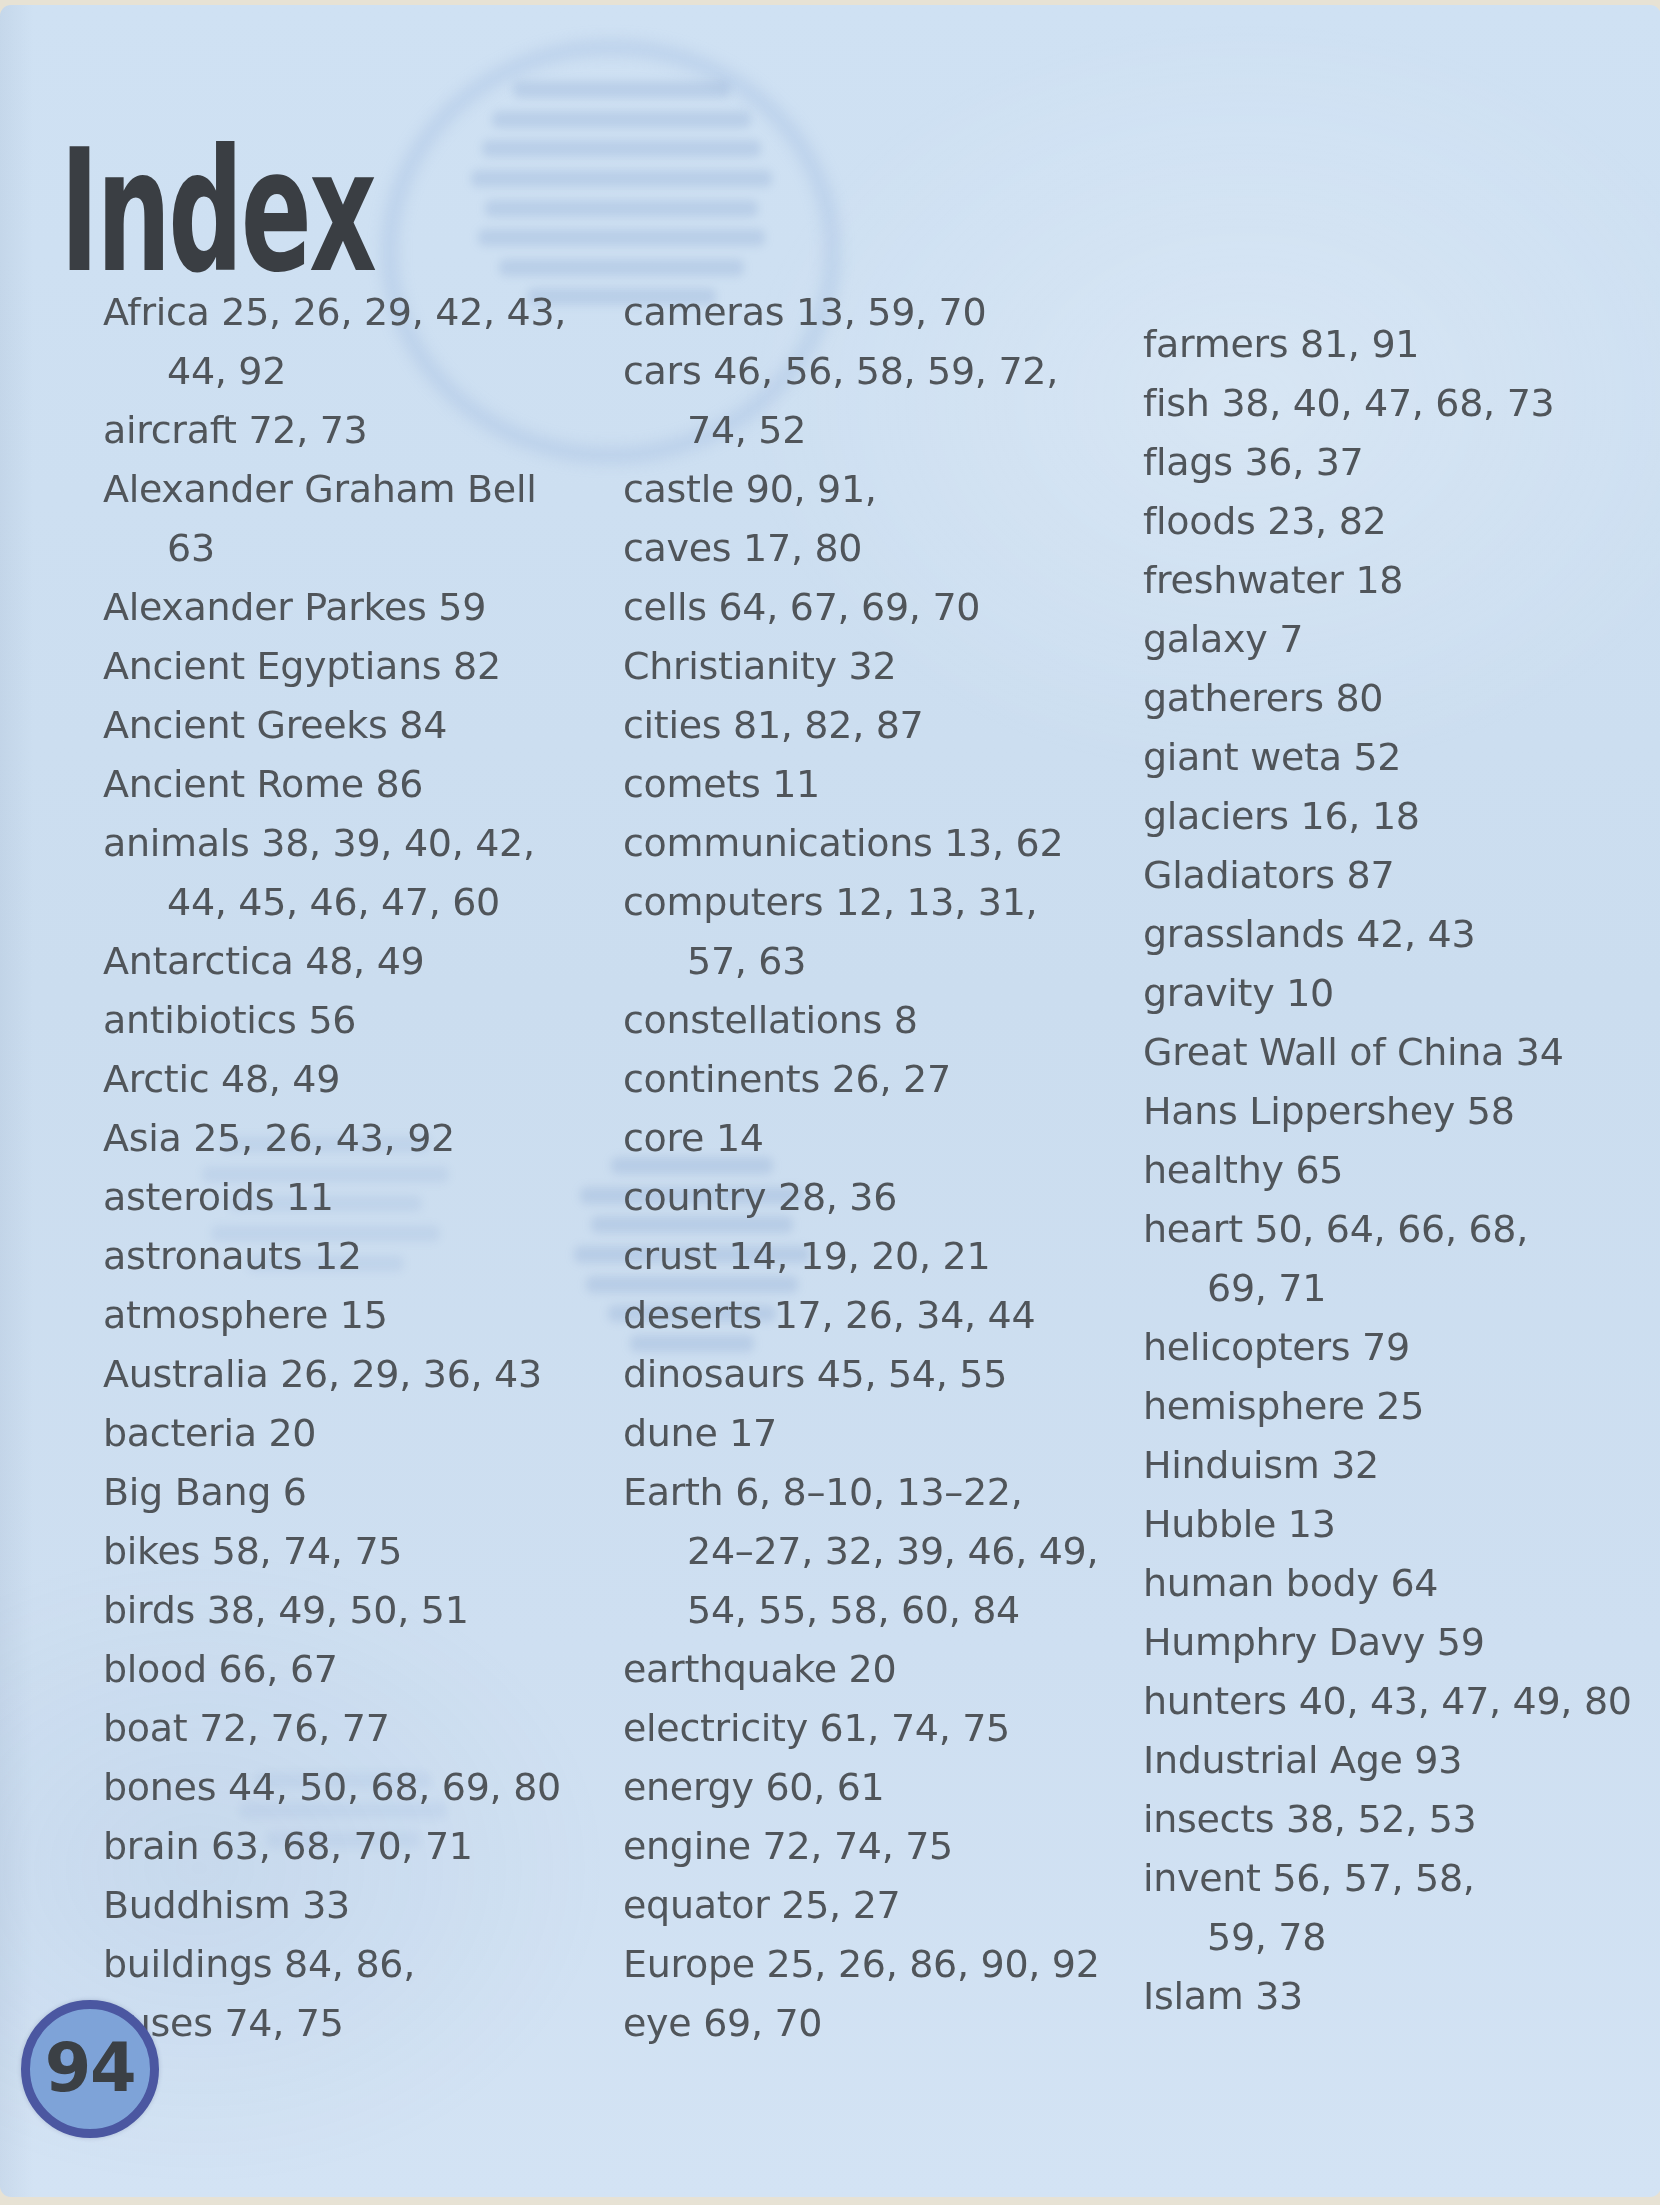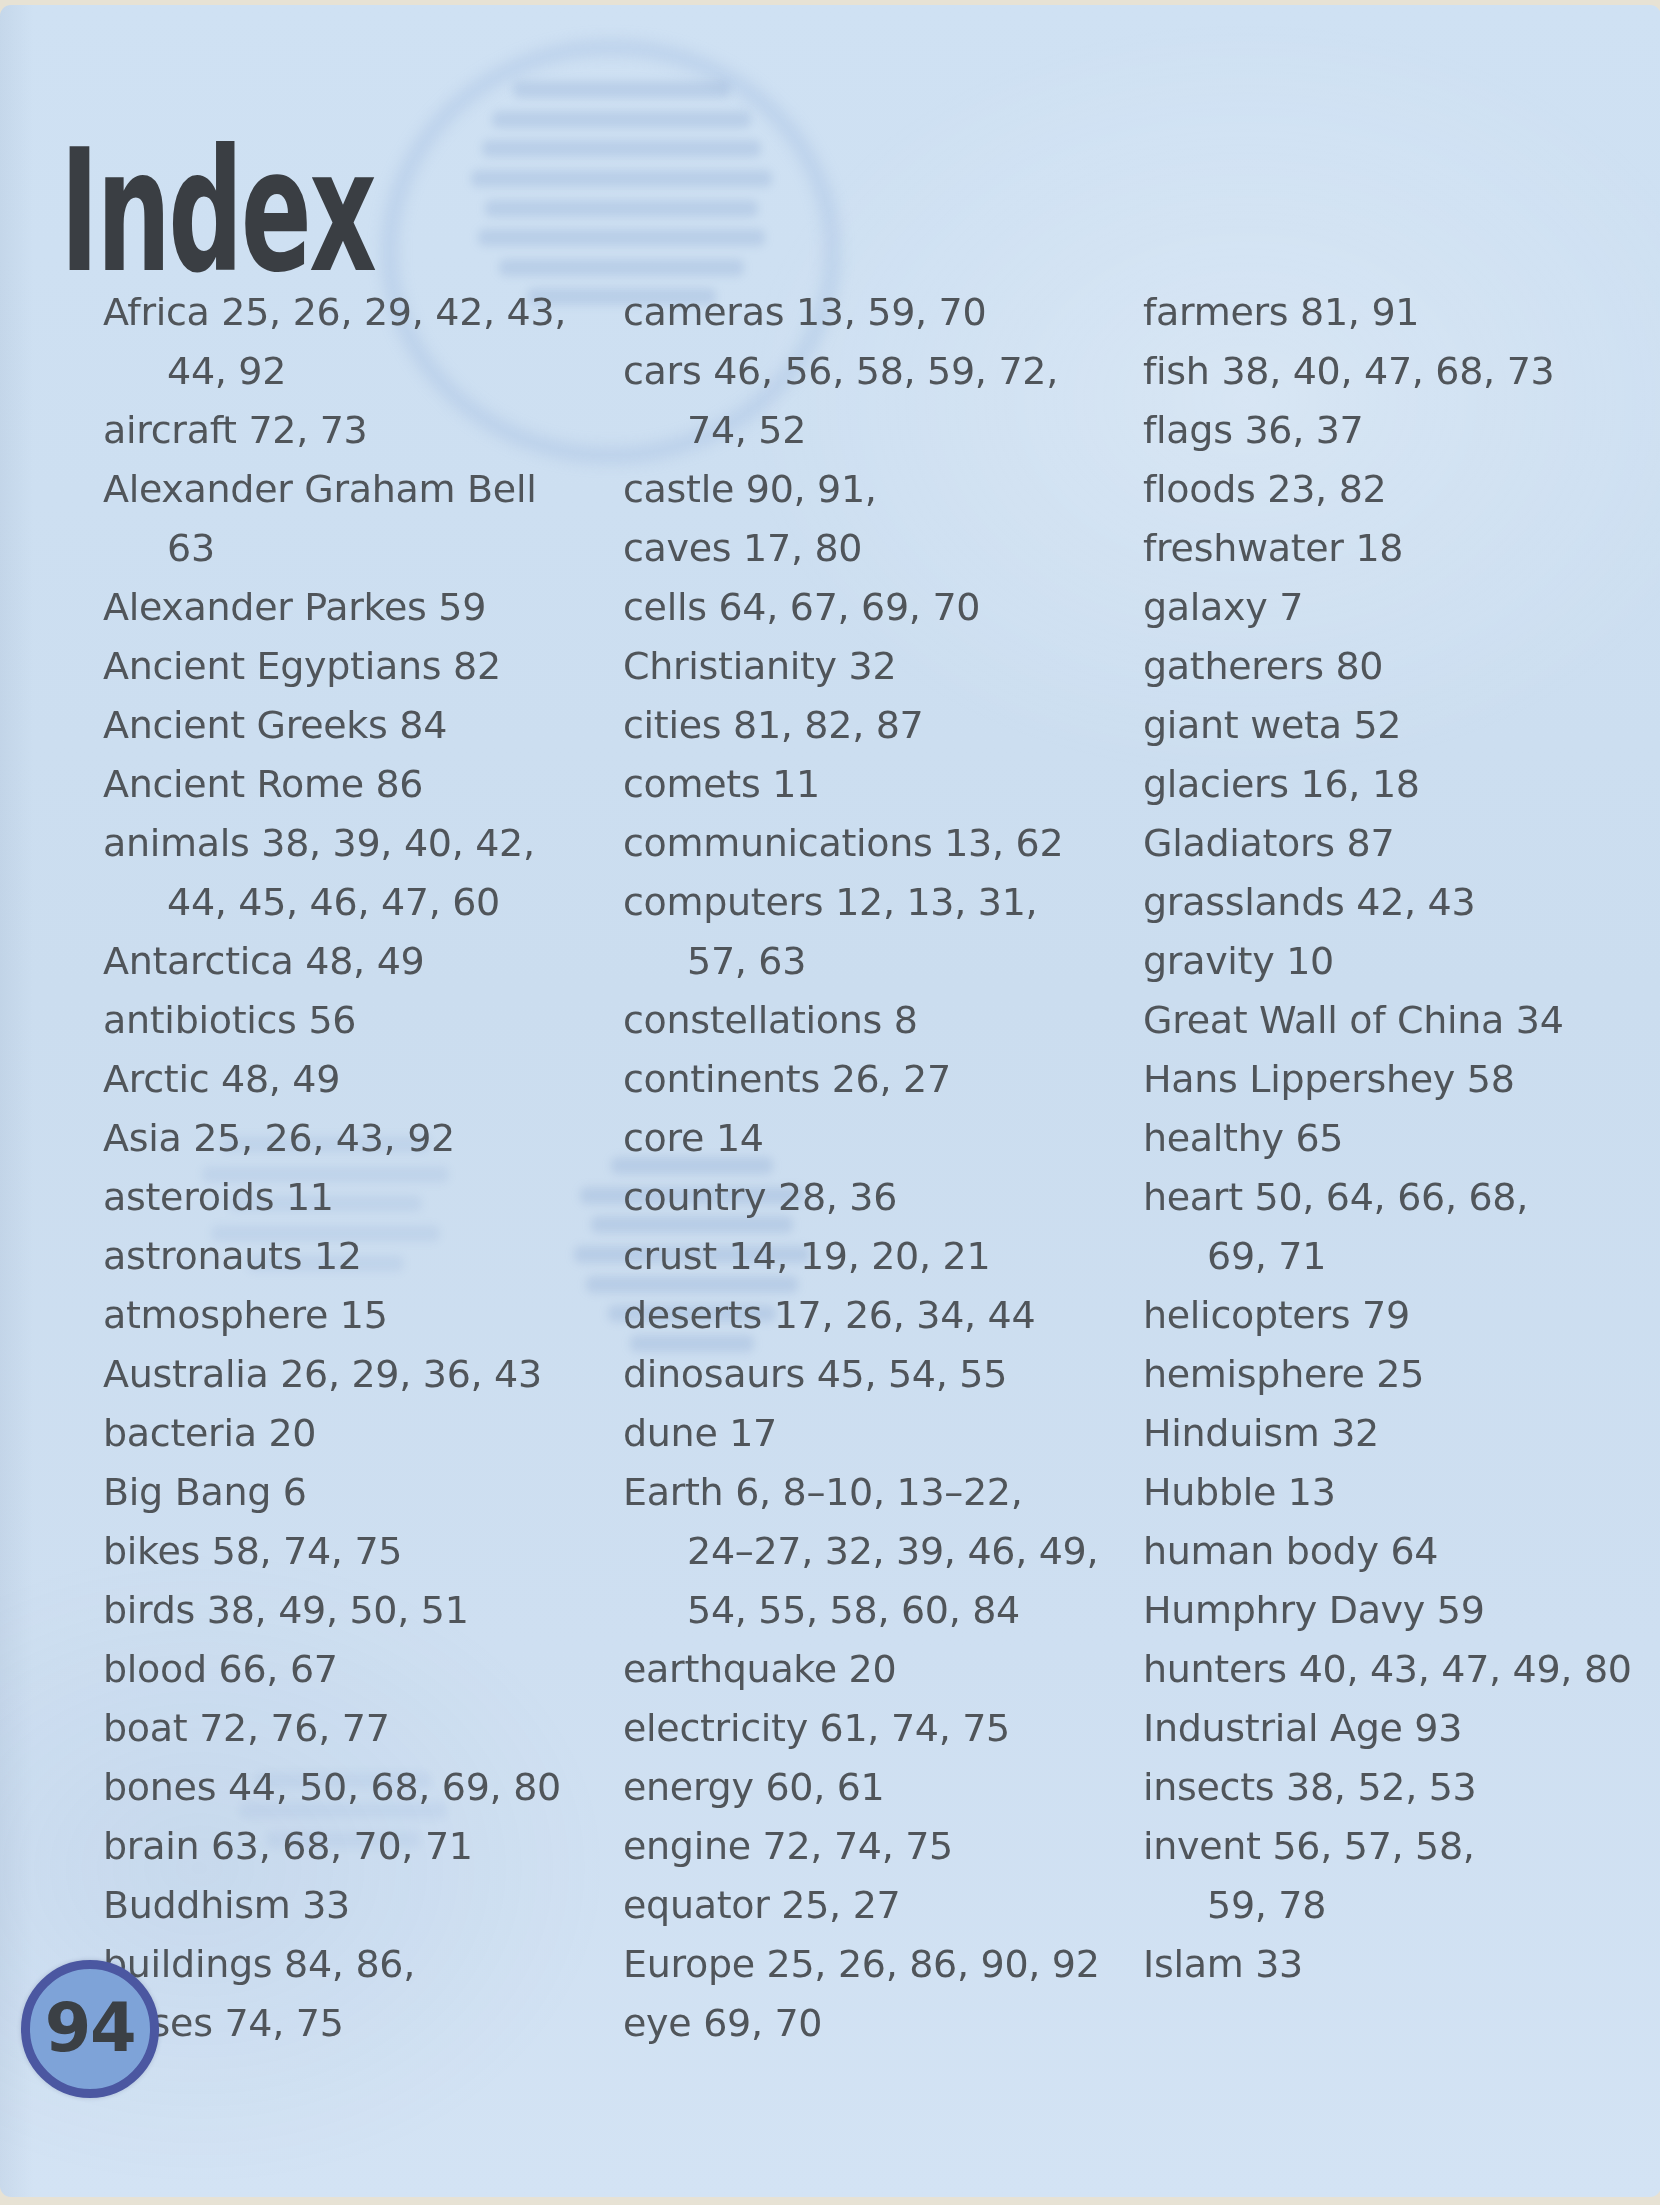--- a/index.html
+++ b/index.html
@@ -29,26 +29,26 @@
     font-size:169px;font-weight:700;letter-spacing:-4.2px;
     transform:scaleX(0.62);transform-origin:left top;
     white-space:nowrap;
   }
 
   .columns{
     position:absolute;left:103px;top:278px;right:14px;
     display:flex;flex-direction:row;
   }
   .col{width:520px;flex:0 0 auto;font-size:38px;letter-spacing:-0.3px;}
-  .col:last-child{width:495px;}
+  .col:last-child{width:495px;margin-top:32px;}
   .entry{line-height:59px;white-space:nowrap;}
   .entry.cont{padding-left:64px;}
 
   .badge{
-    position:absolute;left:21px;top:1955px;width:120px;height:120px;
+    position:absolute;left:21px;top:1995px;width:120px;height:120px;
     border-radius:50%;
     border:9.8px solid #4b57a1;
     background:#7ea3d8;
     display:flex;align-items:center;justify-content:center;
     box-shadow:0 0 4.2px rgba(60,70,120,0.25);
   }
   .badge span{
     font-size:67px;font-weight:700;letter-spacing:-1.4px;
     transform:translateY(-1.4px);
   }

